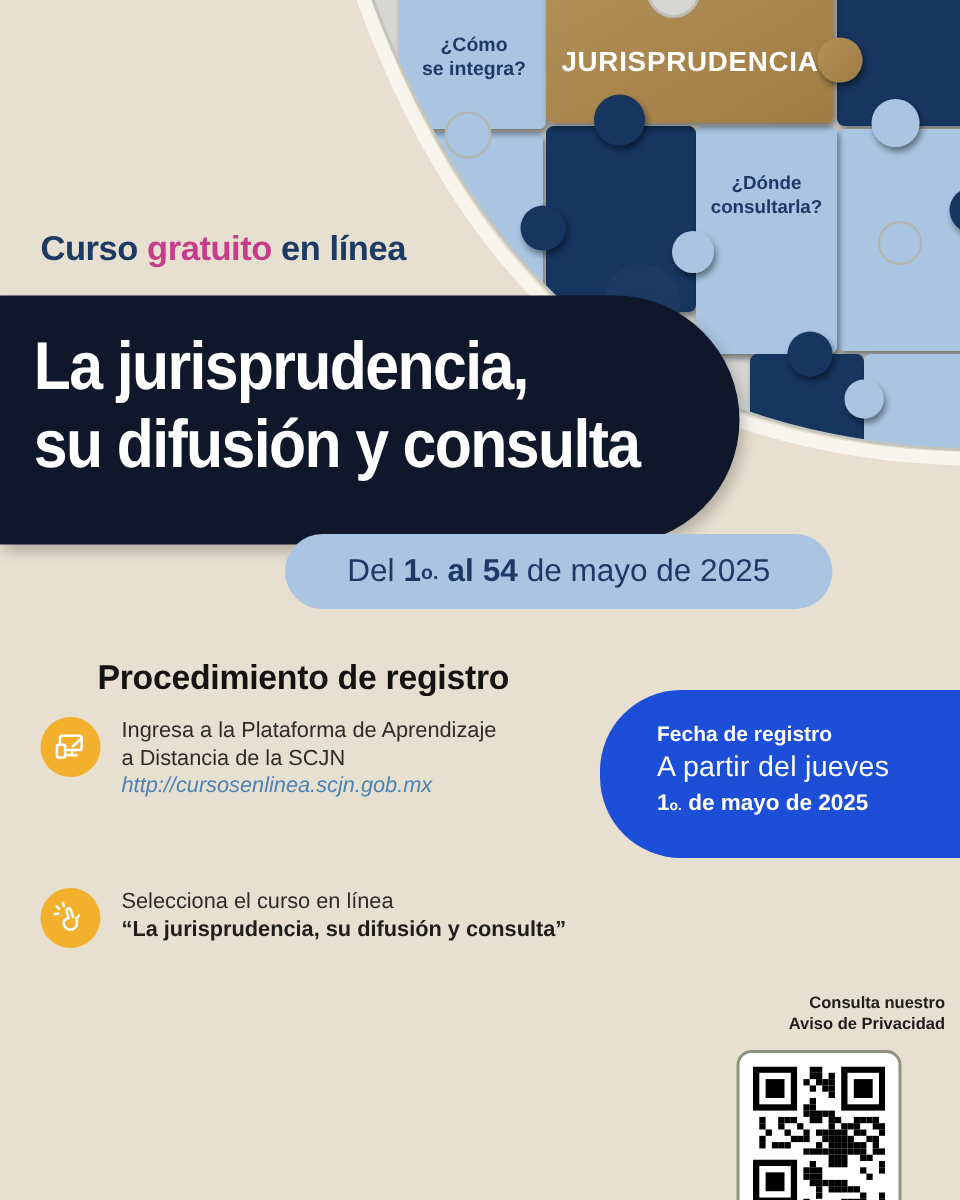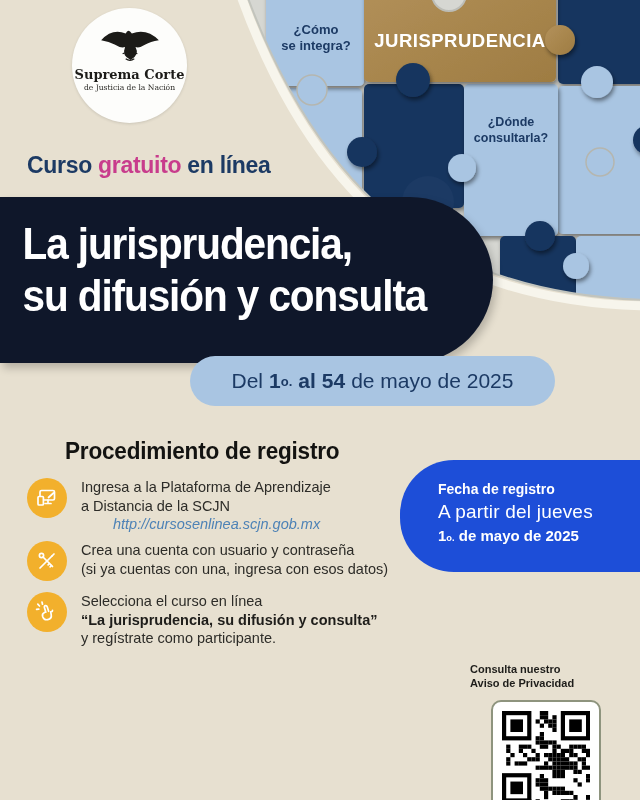--- a/index.html
+++ b/index.html
@@ -46,31 +46,31 @@
   .ord{font-size:.62em;font-weight:800;}
 
   
   .reg-heading{left:65px;top:438px;font-size:23px;font-weight:800;color:#131311;
     letter-spacing:-.2px;z-index:3;transform:scaleX(.98);transform-origin:left;}
   .step{z-index:3;display:flex;align-items:flex-start;}
   .step-icon{width:40px;height:40px;border-radius:50%;background:#f2b02c;flex:0 0 40px;
     display:flex;align-items:center;justify-content:center;}
   .step-text{margin-left:14px;font-size:14.5px;line-height:18.5px;color:#2d2c28;width:330px;}
   .step-text .bold{font-weight:bold;color:#1e1d1a;}
-  .step-link{font-style:italic;color:#4d82b6;text-decoration:none;display:block;margin-left:32px;}
+  .step-link{font-style:italic;color:#4d82b6;text-decoration:none;display:block;}
 
   
   .fecha{left:400px;top:460px;width:240px;height:112px;background:#1d4ed8;
     border-radius:54px 0 0 54px;z-index:3;color:#fff;padding:21px 0 0 38px;box-sizing:border-box;}
   .fecha-label{font-size:14px;font-weight:800;}
   .fecha-line1{font-size:19px;font-weight:400;margin-top:4px;letter-spacing:.2px;}
   .fecha-line2{font-size:15px;font-weight:800;margin-top:4px;white-space:nowrap;}
 
   
-  .privacy{left:470px;top:662px;width:160px;text-align:left;z-index:3;
+  .privacy{left:470px;top:662px;width:160px;text-align:right;z-index:3;
     font-size:11px;font-weight:bold;color:#1e1d1a;line-height:14px;}
   .qr-card{left:491px;top:700px;width:110px;height:110px;background:#fff;
     border:2px solid #8e947e;border-radius:10px;z-index:3;box-sizing:border-box;
     display:flex;align-items:flex-start;justify-content:center;}
   .qr-card svg{margin-top:9px;}
 
   
   .footer{left:10px;top:727px;width:465px;text-align:center;z-index:3;
     font-size:23px;font-weight:800;color:#131311;line-height:31px;letter-spacing:-.3px;}
 </style>
@@ -122,29 +122,20 @@
       <text x="316" y="50" text-anchor="middle" font-size="13" font-weight="bold" fill="#1c3a64">se integra?</text>
       <text x="460" y="47" text-anchor="middle" font-size="18.5" font-weight="bold" fill="#ffffff" letter-spacing="0.5">JURISPRUDENCIA</text>
       <text x="511" y="126" text-anchor="middle" font-size="12.5" font-weight="bold" fill="#1c3a64">¿Dónde</text>
       <text x="511" y="142" text-anchor="middle" font-size="12.5" font-weight="bold" fill="#1c3a64">consultarla?</text>
     </g>
 
     <path d="M245,-10 Q310,170 430,245 Q530,300 660,300" fill="none" stroke="#f7f5ec" stroke-width="9" transform="translate(-4,6)"></path>
     <path d="M245,-10 Q310,170 430,245 Q530,300 660,300" fill="none" stroke="#c2c4bd" stroke-width="2"></path>
   </svg>
 
-  <div class="abs logo">
-    <svg width="70" height="52" viewBox="0 0 114 64">
-      <path fill="#1c1b18" d="M10,26 Q28,6 50,15 Q54,6 60,15 Q84,6 104,26 Q90,28 82,33 Q73,39 66,37 Q73,50 58,58 Q43,51 49,37 Q41,39 32,33 Q23,28 10,26 Z"></path>
-      <path fill="none" stroke="#1c1b18" stroke-width="2" d="M45,48 Q57,42 69,48"></path>
-      <path fill="none" stroke="#1c1b18" stroke-width="2" d="M50,56 Q57,61 64,56"></path>
-    </svg>
-    <div class="logo-title">Suprema Corte</div>
-    <div class="logo-sub">de Justicia de la Nación</div>
-  </div>
 
   <div class="abs kicker">
     <span>Curso</span>
     <span class="pink">gratuito</span>
     <span>en línea</span>
   </div>
 
   <div class="abs banner-knob"></div>
   <div class="abs banner">
     <div class="banner-inner">
@@ -174,51 +165,34 @@
         <path d="M13.5 11.5l5-4.5"></path>
       </svg>
     </div>
     <div class="step-text">
       <div>Ingresa a la Plataforma de Aprendizaje</div>
       <div>a Distancia de la SCJN</div>
       <a href="#" class="step-link">http://cursosenlinea.scjn.gob.mx</a>
     </div>
   </div>
 
-  <div class="abs step" style="left:27px;top:541px;">
-    <div class="step-icon">
-      <svg width="24" height="24" viewBox="0 0 24 24" fill="none" stroke="#fff" stroke-width="1.7" stroke-linecap="round">
-        <path d="M5 19L17 7"></path>
-          <path d="M17 7l2-2"></path>
-        <circle cx="6.5" cy="6.5" r="2.1"></circle>
-        <path d="M8 8l9.5 9.5"></path>
-          <path d="M14.5 14.5l-1.4 1.4"></path>
-          <path d="M16.5 16.5l-1.4 1.4"></path>
-      </svg>
-    </div>
-    <div class="step-text">
-      <div>Crea una cuenta con usuario y contraseña</div>
-      <div>(si ya cuentas con una, ingresa con esos datos)</div>
-    </div>
-  </div>
 
   <div class="abs step" style="left:27px;top:592px;">
     <div class="step-icon">
       <svg width="24" height="24" viewBox="0 0 24 24" fill="none" stroke="#fff" stroke-width="1.7" stroke-linecap="round" stroke-linejoin="round">
         <path d="M4.5 6L2.8 4.2"></path>
           <path d="M7.5 4.2L7 2"></path>
           <path d="M3.8 9.2L1.6 9.4"></path>
         <path d="M10.8 12.2L9.4 7.6c-.3-1 .2-1.9 1.1-2 .8-.1 1.5.4 1.8 1.4l1.3 4.3"></path>
         <path d="M9.5 12.5c-1.7.7-2.4 2.4-1.8 4.2.8 2.2 2.8 3.4 5 2.9 2.5-.6 4-2.6 3.5-5l-.5-2.8c1 .1 1.8-.4 1.8-1.4"></path>
       </svg>
     </div>
     <div class="step-text">
       <div>Selecciona el curso en línea</div>
       <div class="bold">“La jurisprudencia, su difusión y consulta”</div>
-      <div>y regístrate como participante.</div>
     </div>
   </div>
 
   <div class="abs fecha">
     <div class="fecha-label">Fecha de registro</div>
     <div class="fecha-line1">A partir del jueves</div>
     <div class="fecha-line2"><span>1</span><span class="ord">o.</span> <span>de mayo de 2025</span></div>
   </div>
 
   <div class="abs privacy">

